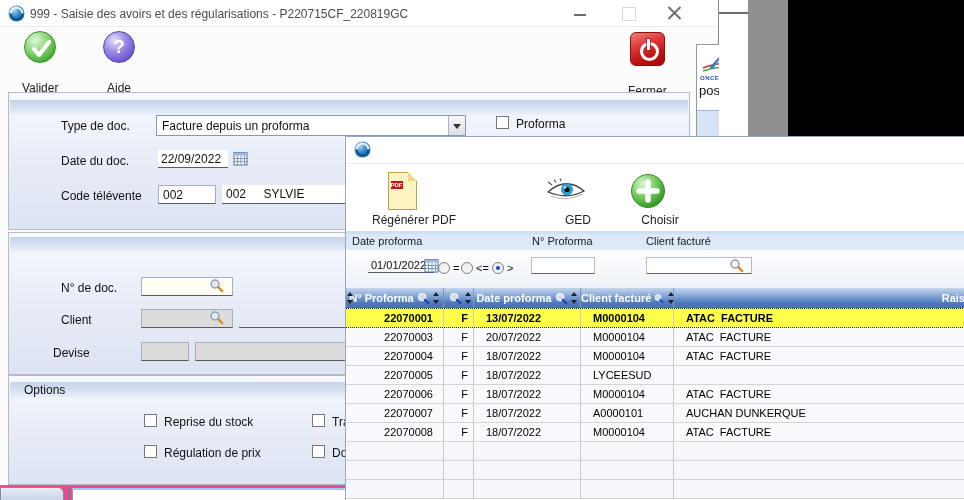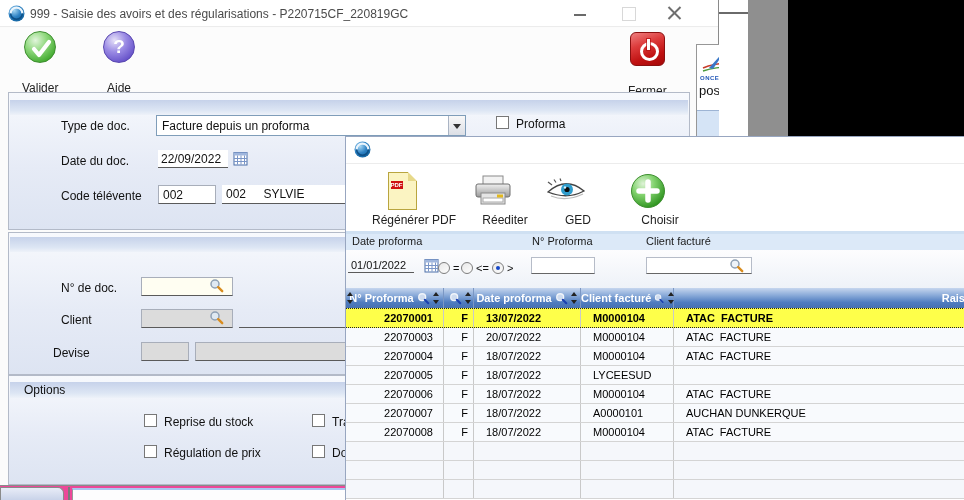--- a/index.html
+++ b/index.html
@@ -295,32 +295,20 @@
       </span>
     </div>
 
     <div class="fg-toolbar">
       <div class="fbtn" style="left:4px; width:104px;">
         <span class="ic">
           <span class="pdf-page"><span class="pdf-band">PDF</span></span>
         </span>
         <span class="lbl">Régénérer PDF</span>
       </div>
-      <div class="fbtn" style="left:110px; width:74px;">
-        <span class="ic">
-          <svg width="42" height="34" viewBox="0 0 42 34">
-            <rect x="11" y="2" width="20" height="9" fill="#f2f2f2" stroke="#8a8a8a"></rect>
-            <rect x="4" y="10" width="34" height="13" rx="2" fill="url(#gGray)" stroke="#6f6f6f"></rect>
-            <rect x="9" y="19" width="24" height="11" fill="#e4e4e4" stroke="#8a8a8a"></rect>
-            <rect x="11" y="24" width="20" height="4" fill="#fff" stroke="#aaa"></rect>
-            <rect x="25" y="20.5" width="6" height="3" fill="#e2b81e"></rect>
-          </svg>
-        </span>
-        <span class="lbl">Réediter</span>
-      </div>
       <div class="fbtn" style="left:262px; width:80px;">
         <span class="ic">
           <svg width="36" height="36" viewBox="0 0 36 36">
             <circle cx="18" cy="18" r="16.5" fill="url(#gGreen2)" stroke="#3f8f31"></circle>
             <path d="M18 9 V27 M9 18 H27" stroke="#fff" stroke-width="5.5" stroke-linecap="round"></path>
           </svg>
         </span>
         <span class="lbl">Choisir</span>
       </div>
       <div class="fbtn" style="left:186px; width:68px;">
@@ -340,21 +328,21 @@
 
     <div class="divider"></div>
 
     <div class="filter-band">
       <span style="left:6px">Date proforma</span>
       <span style="left:186px">N° Proforma</span>
       <span style="left:300px">Client facturé</span>
     </div>
 
     <div class="filter-row">
-      <span class="ul-field" style="left:2px; top:7px; width:66px; font-size:11px; background:transparent;">01/01/2022</span>
+      <span class="ul-field" style="left:22px; top:7px; width:66px; font-size:11px; background:transparent;">01/01/2022</span>
       <span class="cal-icon" style="left:78px; top:8px;">
         <svg width="15" height="15" viewBox="0 0 15 15">
             <rect x="1" y="1.5" width="13" height="12.5" fill="#fff" stroke="#4b6ea8"></rect>
             <rect x="1" y="1.5" width="13" height="3" fill="#9fb6dd"></rect>
             <path d="M1 7.5h13M1 10.5h13M4.5 4.5v9M8 4.5v9M11.5 4.5v9" stroke="#7a96c8" stroke-width="1"></path>
           </svg>
       </span>
       <span class="radio" style="left:92px; top:12px;"></span>
       <span class="op-label" style="left:107px; top:12px;">=</span>
       <span class="radio" style="left:115px; top:12px;"></span>

